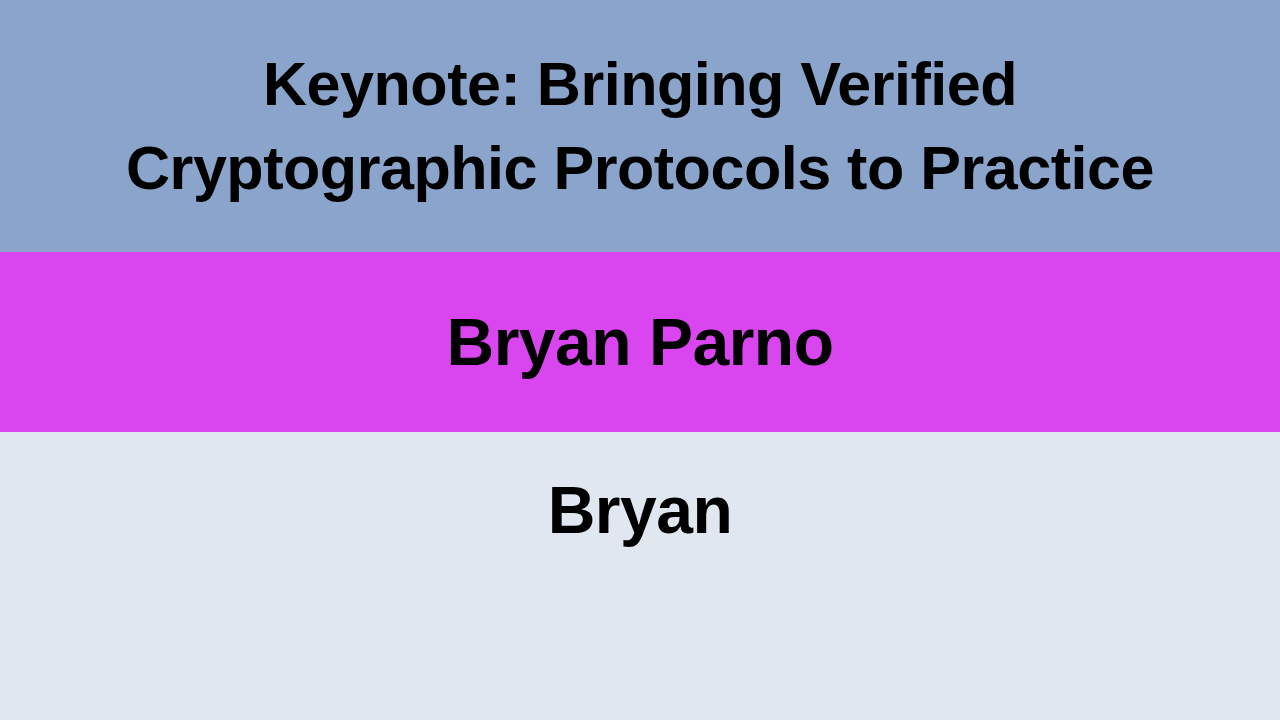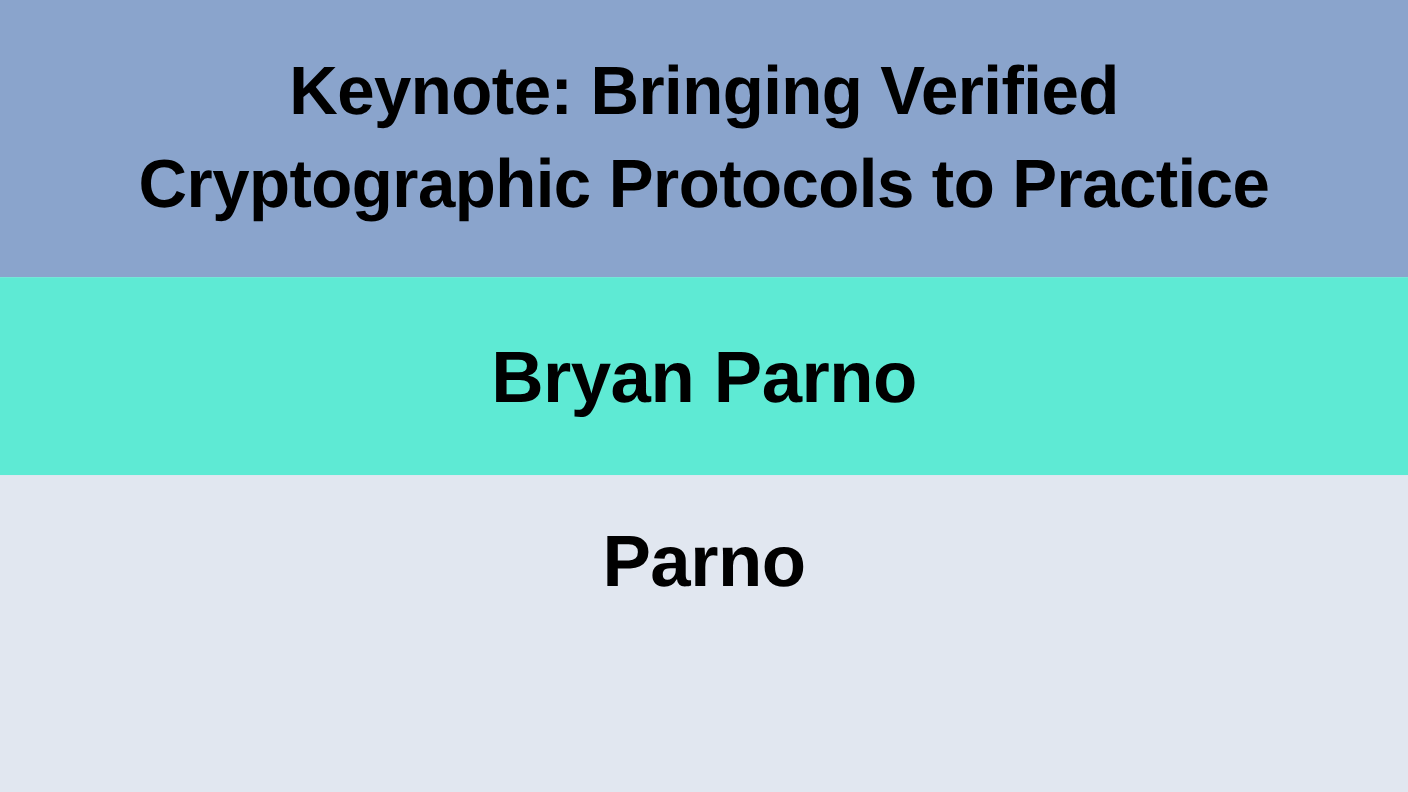--- a/index.html
+++ b/index.html
@@ -40,21 +40,21 @@
     font-size: 62px;
     line-height: 84px;
     letter-spacing: -0.5px;
     white-space: pre-line;
     transform: scaleX(0.985);
   }
 
   
   .band-speaker {
     height: 180px;
-    background: #5eead4;
+    background: #d946ef;
     display: flex;
     align-items: center;
     justify-content: center;
     flex-shrink: 0;
   }
   .speaker-text {
     text-align: center;
     color: #000000;
     font-family: "Liberation Sans", sans-serif;
     font-weight: bold;
@@ -112,17 +112,17 @@
   <div class="band-title">
     <div class="title-text">Keynote: Bringing Verified
 Cryptographic Protocols to Practice</div>
   </div>
 
   <div class="band-speaker">
     <div class="speaker-text">Bryan Parno</div>
   </div>
 
   <div class="band-venue">
-    <div class="venue-text">Parno</div>
+    <div class="venue-text">Bryan</div>
 
   </div>
 
 </div>
 
 </body></html>

